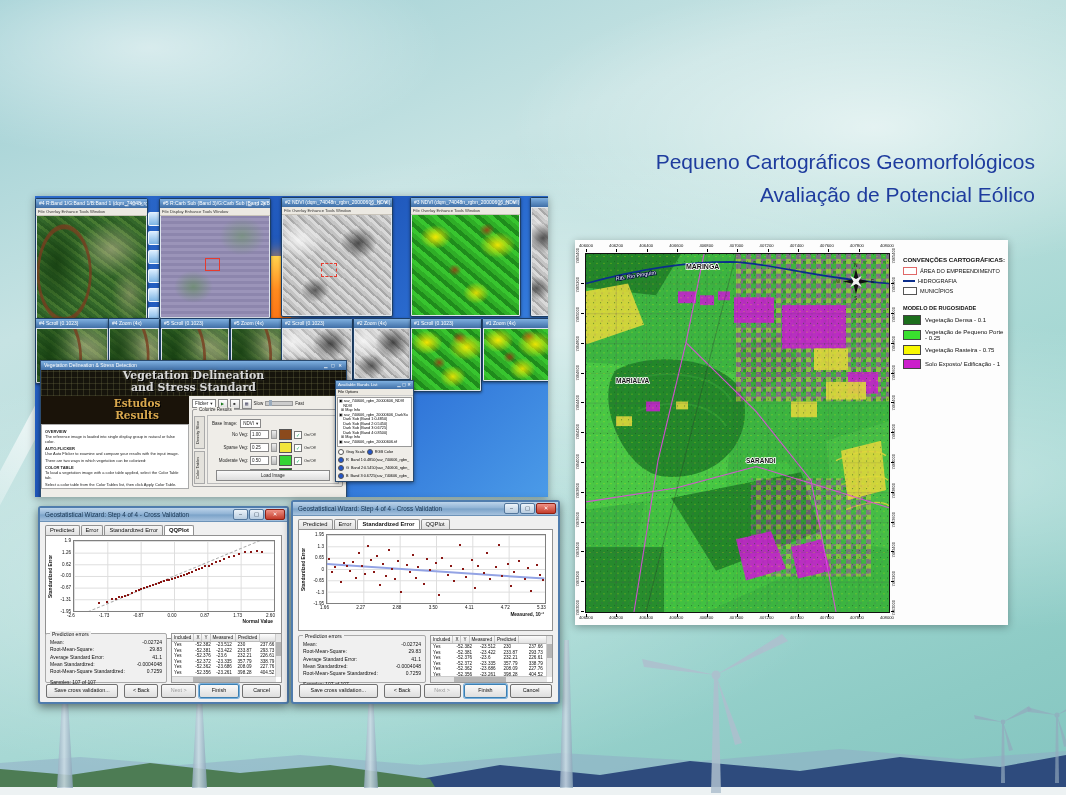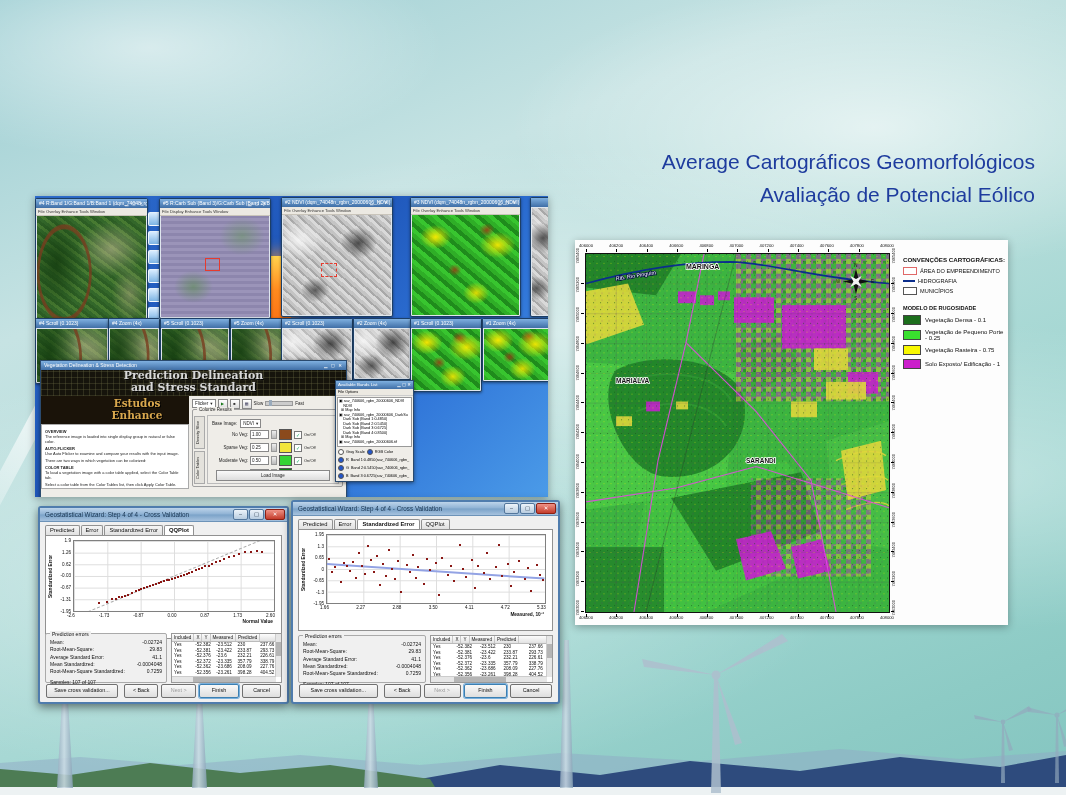--- a/index.html
+++ b/index.html
@@ -231,21 +231,21 @@
   <div class="pole" style="left:560px;top:640px;width:13px;height:148px;"></div>
   <svg class="hills" viewBox="0 0 1066 60" preserveAspectRatio="none">
     <path d="M0,28 L80,22 L180,30 L300,20 L420,30 L560,18 L700,26 L840,14 L960,24 L1066,16 L1066,60 L0,60 Z" fill="#8fa9c6" opacity="0.5"></path>
     <path d="M330,60 L350,38 L420,44 L500,30 L600,40 L690,26 L800,36 L900,22 L1000,32 L1066,20 L1066,60 Z" fill="#2e4b7d"></path>
     <path d="M0,34 L70,40 L150,28 L240,38 L330,30 L430,44 L440,60 L0,60 Z" fill="#4d7c54"></path>
     <rect y="52" width="1066" height="8" fill="#edf2f3"></rect>
   </svg>
 
 
   <div class="title">
-    <div>Average Cartográficos Geomorfológicos</div>
+    <div>Pequeno Cartográficos Geomorfológicos</div>
     <div>Avaliação de Potencial Eólico</div>
   </div>
 
   <div class="collage">
     <div class="glow"></div>
 
     <div class="win" style="left:0;top:2px;width:111px;height:122px;">
       <div class="win-tb"><span class="mb">▁ ▢ ✕</span><span>#4 R:Band 1/G:Band 1/B:Band 1 (dqm_74048_rgbn_2000...</span></div>
       <div class="win-menu">File  Overlay  Enhance  Tools  Window</div>
       <div class="win-ct sk-sat"></div>
@@ -316,30 +316,30 @@
       <div class="win-ct nomenu sk-class"></div>
     </div>
     <div class="win" style="left:447px;top:122px;width:66px;height:62px;">
       <div class="win-tb">#1 Zoom (4x)</div>
       <div class="win-ct nomenu sk-class"></div>
     </div>
 
     <div class="vt">
       <div class="win-tb" style="height:9px;"><span class="mb">▁ ▢ ✕</span><span>Vegetation Delineation &amp; Stress Detection</span></div>
       <div class="vt-banner">
-        <div>Prediction Delineation</div>
+        <div>Vegetation Delineation</div>
         <div>and Stress Standard</div>
       </div>
       <div class="vt-main">
         <div class="vt-left">
           <div class="vt-exam">
             <div class="vt-thumb"></div>
             <div class="vt-ex-t">
               <div>Estudos</div>
-              <div>Enhance</div>
+              <div>Results</div>
             </div>
           </div>
           <div class="vt-text">
 
               <div class="vt-sec">
                 <div class="vt-h">OVERVIEW</div>
                 <div class="vt-t">The reference image is loaded into single display group in natural or false color.</div>
               </div>
 
               <div class="vt-sec">

